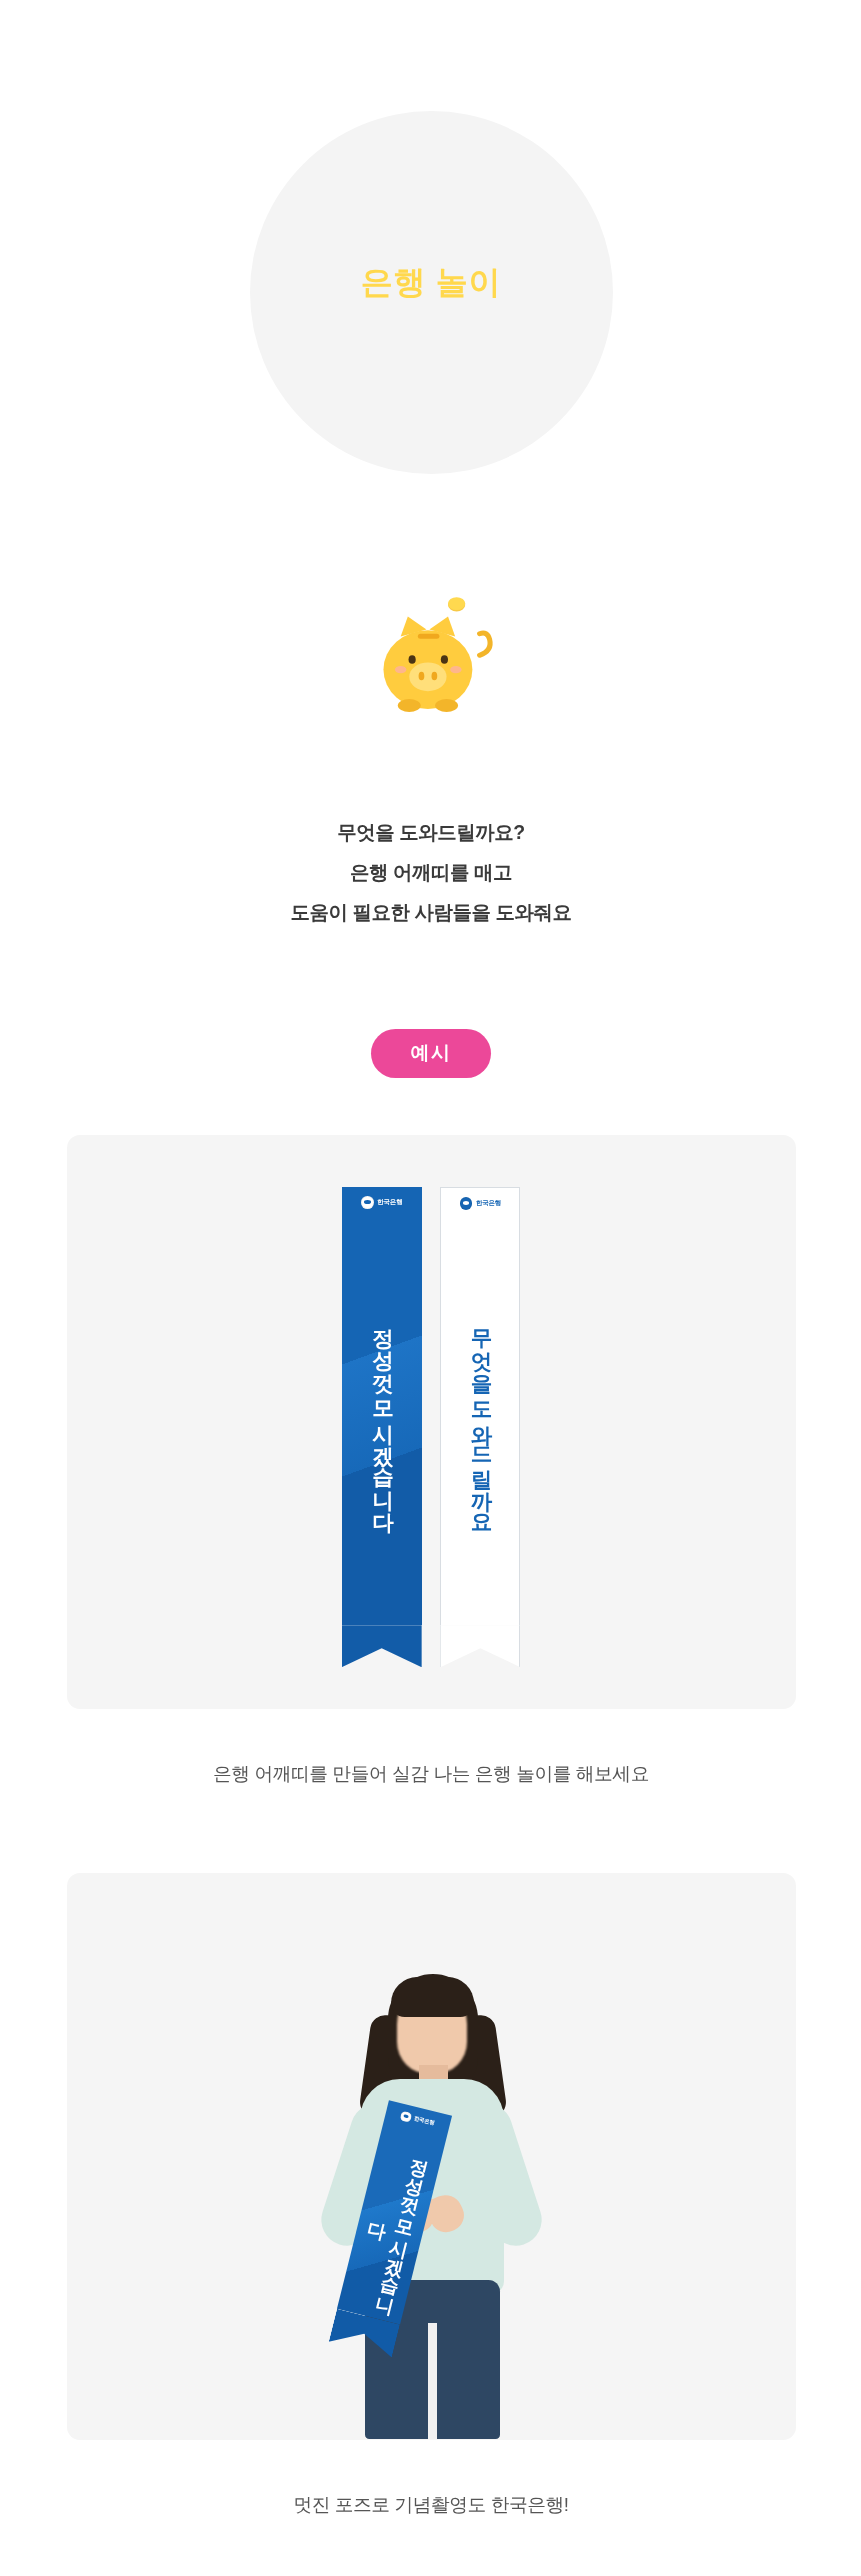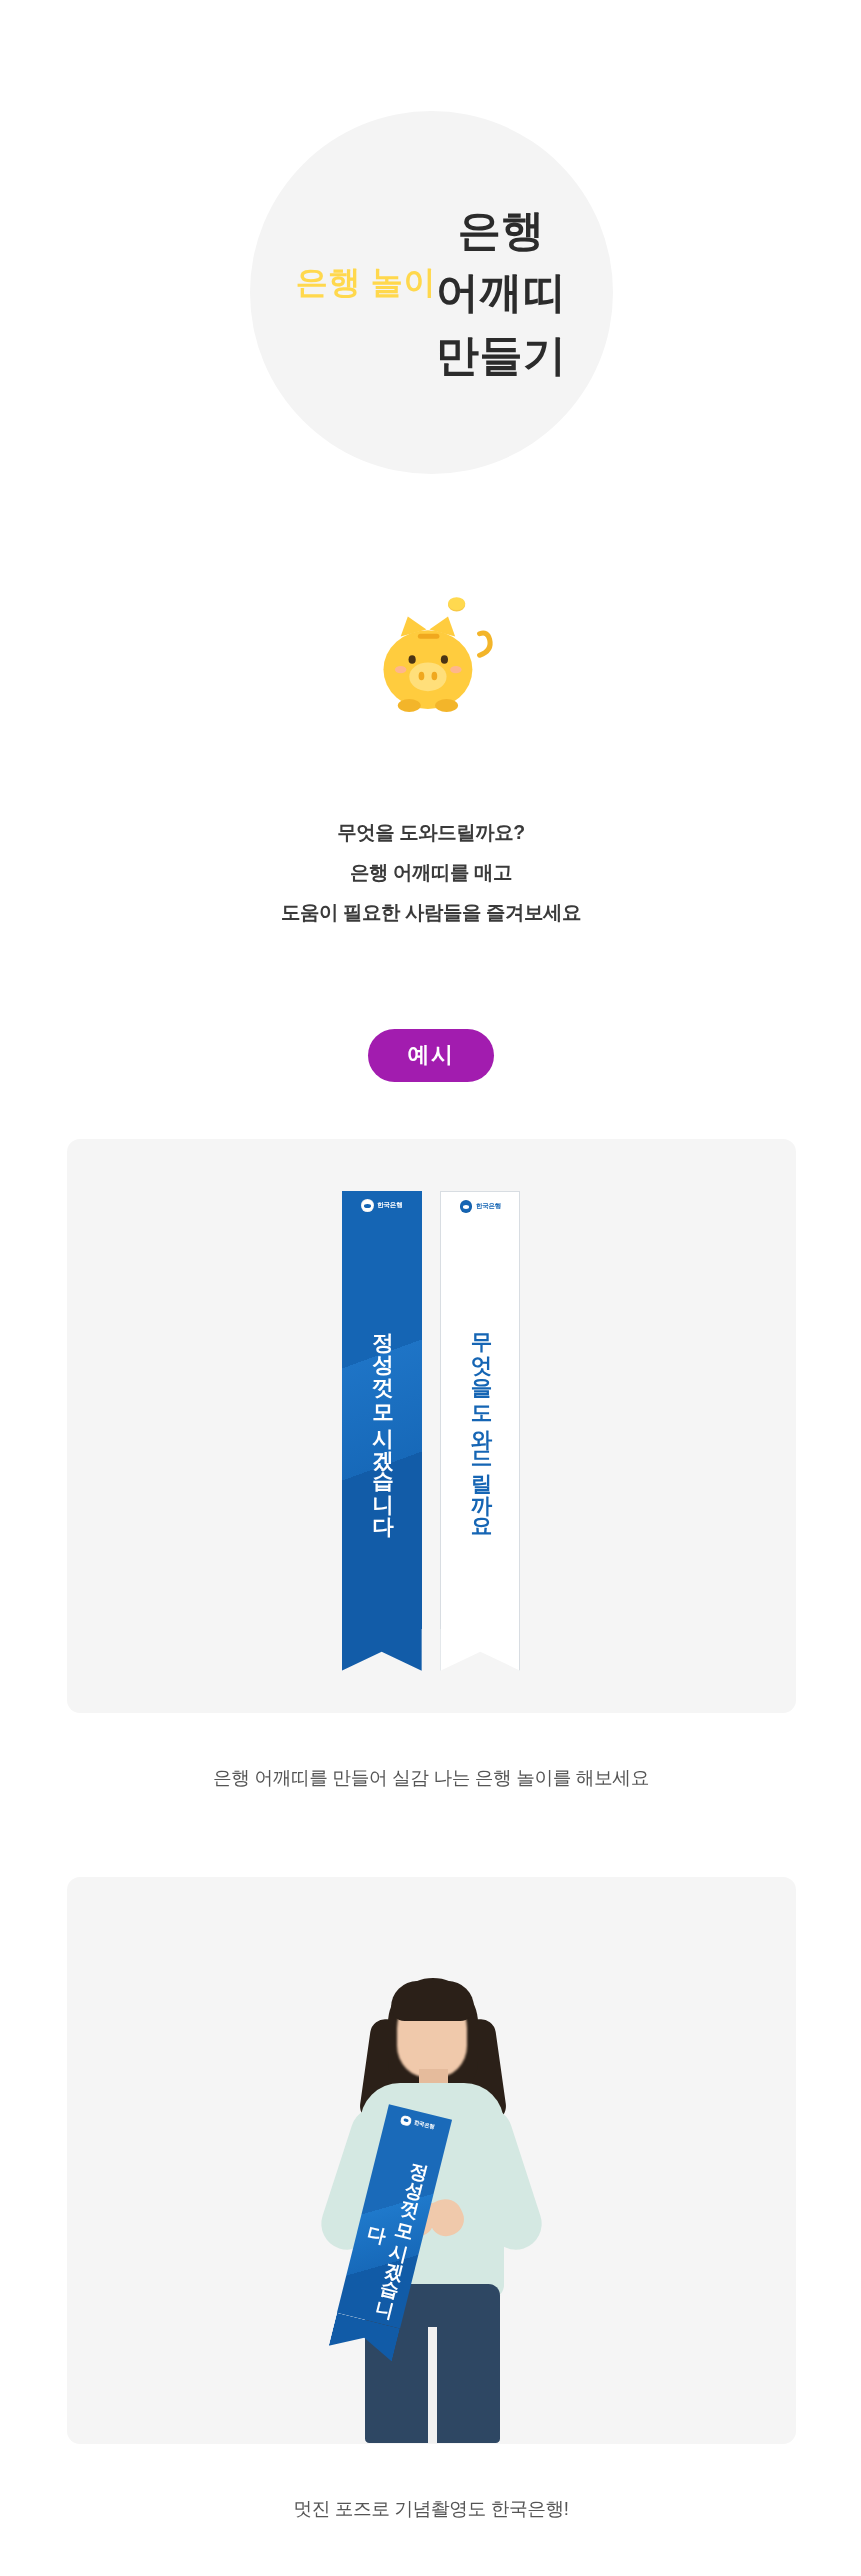--- a/index.html
+++ b/index.html
@@ -78,23 +78,23 @@
     letter-spacing: -0.4px;
   }
 
   
   .pill-wrap {
     margin-top: 97px;
     display: flex;
     justify-content: center;
   }
   .pill {
-    background: #a21caf;
+    background: #ec4899;
     color: #ffffff;
-    font-size: 22px;
+    font-size: 19px;
     font-weight: 700;
     border-radius: 34px;
     padding: 13px 40px;
     letter-spacing: 1.4px;
     line-height: 1.2;
   }
 
   
   .card {
     margin: 57px auto 0 auto;
@@ -369,25 +369,20 @@
   }
 </style>
 </head>
 <body>
 
 <div class="page">
 
   <div class="hero-wrap">
     <div class="hero-circle">
       <div class="hero-kicker">은행 놀이</div>
-      <div class="hero-title">
-        <div>은행</div>
-        <div>어깨띠</div>
-        <div>만들기</div>
-      </div>
     </div>
   </div>
 
   <div class="piggy-wrap">
     <div class="piggy">
       <svg width="165" height="144" viewBox="0 0 230 200" xmlns="http://www.w3.org/2000/svg">
 
         <ellipse cx="150" cy="22" rx="12" ry="9" fill="#f7c948"></ellipse>
         <ellipse cx="150" cy="20" rx="12" ry="9" fill="#ffd94f"></ellipse>
 
@@ -412,21 +407,21 @@
 
         <ellipse cx="84" cy="162" rx="16" ry="9" fill="#f3b52a"></ellipse>
         <ellipse cx="136" cy="162" rx="16" ry="9" fill="#f3b52a"></ellipse>
       </svg>
     </div>
   </div>
 
   <div class="intro">
     <div>무엇을 도와드릴까요?</div>
     <div>은행 어깨띠를 매고</div>
-    <div>도움이 필요한 사람들을 즐겨보세요</div>
+    <div>도움이 필요한 사람들을 도와줘요</div>
   </div>
 
   <div class="pill-wrap">
     <div class="pill">예시</div>
   </div>
 
   <div class="card card-sashes">
 
     <div class="sash sash-blue">
       <div class="sash-body">

